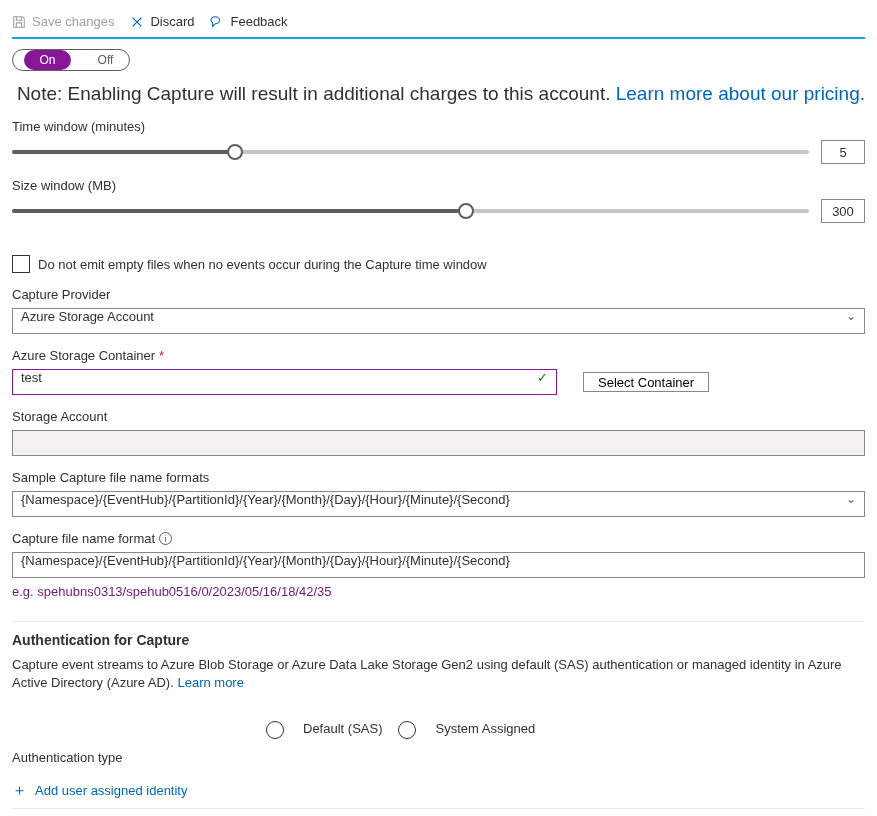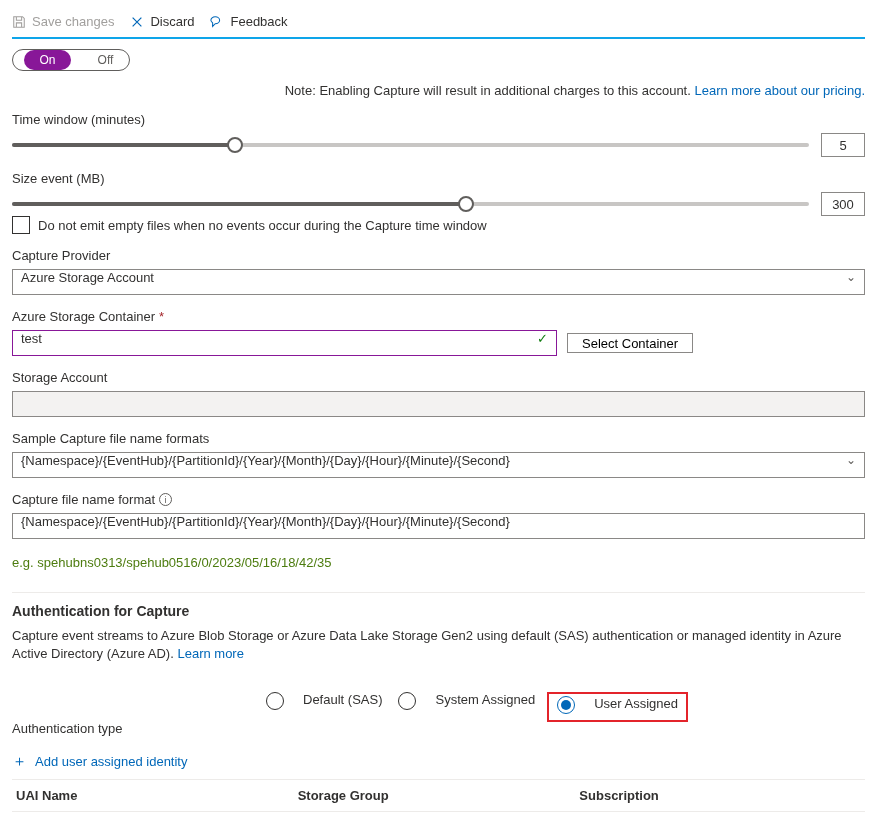--- a/index.html
+++ b/index.html
@@ -8,48 +8,48 @@
     .toolbar { display: flex; gap: 16px; padding: 6px 0 8px 0; border-bottom: 2px solid #0ea5e9; }
     .toolbar-item { display: inline-flex; align-items: center; gap: 6px; color: #605e5c; cursor: pointer; font-size: 13px; }
     .toolbar-item.disabled { color: #a19f9d; cursor: default; }
     .toolbar-item.active { color: #323130; }
     
     .toggle-row { display: flex; justify-content: space-between; align-items: center; padding: 10px 0 6px 0; }
     .toggle { display: inline-flex; align-items: center; border: 1px solid #605e5c; border-radius: 12px; overflow: hidden; height: 22px; width: 118px; background:#fff; cursor:pointer;}
     .toggle span { flex:1; text-align:center; font-size:12px; line-height:20px;}
     .toggle .on { background:#881798; color:#fff; border-radius:10px; margin:11px;}
     .toggle .off { color:#605e5c; }
-    .note { font-size: 13px; color:#323130; text-align:right; padding-top:6px;}
+    .note { font-size: 19px; color:#323130; text-align:right; padding-top:6px;}
     .note a { color:#0067b8; text-decoration:none; }
     
     .field-block { margin-top: 14px; }
     .field-label { font-size: 13px; color:#323130; margin-bottom: 6px; display:flex; align-items:center; gap:4px;}
     .req { color:#a4262c; }
     
     .slider-row { display:flex; align-items:center; gap:12px; }
     .slider-track { position:relative; flex:1; height: 22px; display:flex; align-items:center; }
     .track-bg { position:absolute; height:4px; width:100%; background:#c8c6c4; border-radius:2px; }
     .track-fill { position:absolute; height:4px; background:#605e5c; border-radius:2px; left:0; }
     .thumb { position:absolute; width:16px; height:16px; background:#fff; border:2px solid #605e5c; border-radius:50%; transform:translateX(-50%);}
     .value-box { width:44px; height:24px; border:1px solid #8a8886; text-align:center; font-size:13px; display:flex; align-items:center; justify-content:center;}
     
-    .checkbox-row { display:flex; align-items:center; gap:8px; margin-top:0; }
+    .checkbox-row { display:flex; align-items:center; gap:8px; margin-top:32px; }
     .checkbox { width:18px; height:18px; border:1px solid #323130; background:#fff; cursor:pointer;}
     
     .select-box, .text-input { width:100%; height:26px; border:1px solid #8a8886; padding:0 8px; display:flex; align-items:flex-start; justify-content:space-between; font-size:13px; background:#fff;}
     .select-valid { border-color:#881798; }
     .chev { color:#605e5c; font-size:12px;}
     .checkmark { color:#107c10; }
     .readonly { background:#f3f2f1; color:#605e5c; }
     
-    .two-col { display:flex; gap:10px; align-items:center; }
+    .two-col { display:flex; gap:26px; align-items:center; }
     .two-col .select-box { flex:0 0 545px; }
     .btn-outline { height:20px; padding:0 14px; border:1px solid #8a8886; background:#fff; font-size:13px; display:inline-flex; align-items:center; cursor:pointer;}
     
-    .helper { font-size:13px; color:#4d7c0f; margin-top:16px; }
+    .helper { font-size:13px; color:#701a75; margin-top:6px; }
     
     .section-divider { border-top:1px solid #edebe9; margin-top:22px; padding-top:10px;}
     .section-title { font-size:14px; font-weight:600; margin-bottom:8px;}
     .section-desc { font-size:13px; color:#323130; line-height:1.4; margin-bottom:14px;}
     
     .radio-row { display:flex; align-items:center; }
     .radio-row .lbl { width:250px;margin-top:44px; }
     .radio-group { display:flex; gap:8px; align-items:center;}
     .radio-opt { display:inline-flex; align-items:flex-start; gap:19px; padding:0 4px; font-size:13px; cursor:pointer; height:30px;}
     .radio-opt.highlight { border:2px solid #e3242b; padding:2px 8px; }
@@ -110,21 +110,21 @@
     <div class="slider-track">
       <div class="track-bg"></div>
       <div class="track-fill" style="width:28%"></div>
       <div class="thumb" style="left:28%"></div>
     </div>
     <div class="value-box">5</div>
   </div>
 </div>
 
 <div class="field-block">
-  <div class="field-label">Size event (MB)</div>
+  <div class="field-label">Size window (MB)</div>
   <div class="slider-row">
     <div class="slider-track">
       <div class="track-bg"></div>
       <div class="track-fill" style="width:57%"></div>
       <div class="thumb" style="left:57%"></div>
     </div>
     <div class="value-box">300</div>
   </div>
 </div>
 
@@ -191,24 +191,20 @@
     <div class="lbl">Authentication type</div>
     <div class="radio-group">
       <label class="radio-opt">
         <span class="radio"></span>
         <span>Default (SAS)</span>
       </label>
       <label class="radio-opt">
         <span class="radio"></span>
         <span>System Assigned</span>
       </label>
-      <label class="radio-opt highlight">
-        <span class="radio checked"></span>
-        <span>User Assigned</span>
-      </label>
     </div>
   </div>
   
   
   <div class="add-link">
     <span class="plus">＋</span>
     <span>Add user assigned identity</span>
   </div>
   
   <div class="table">

